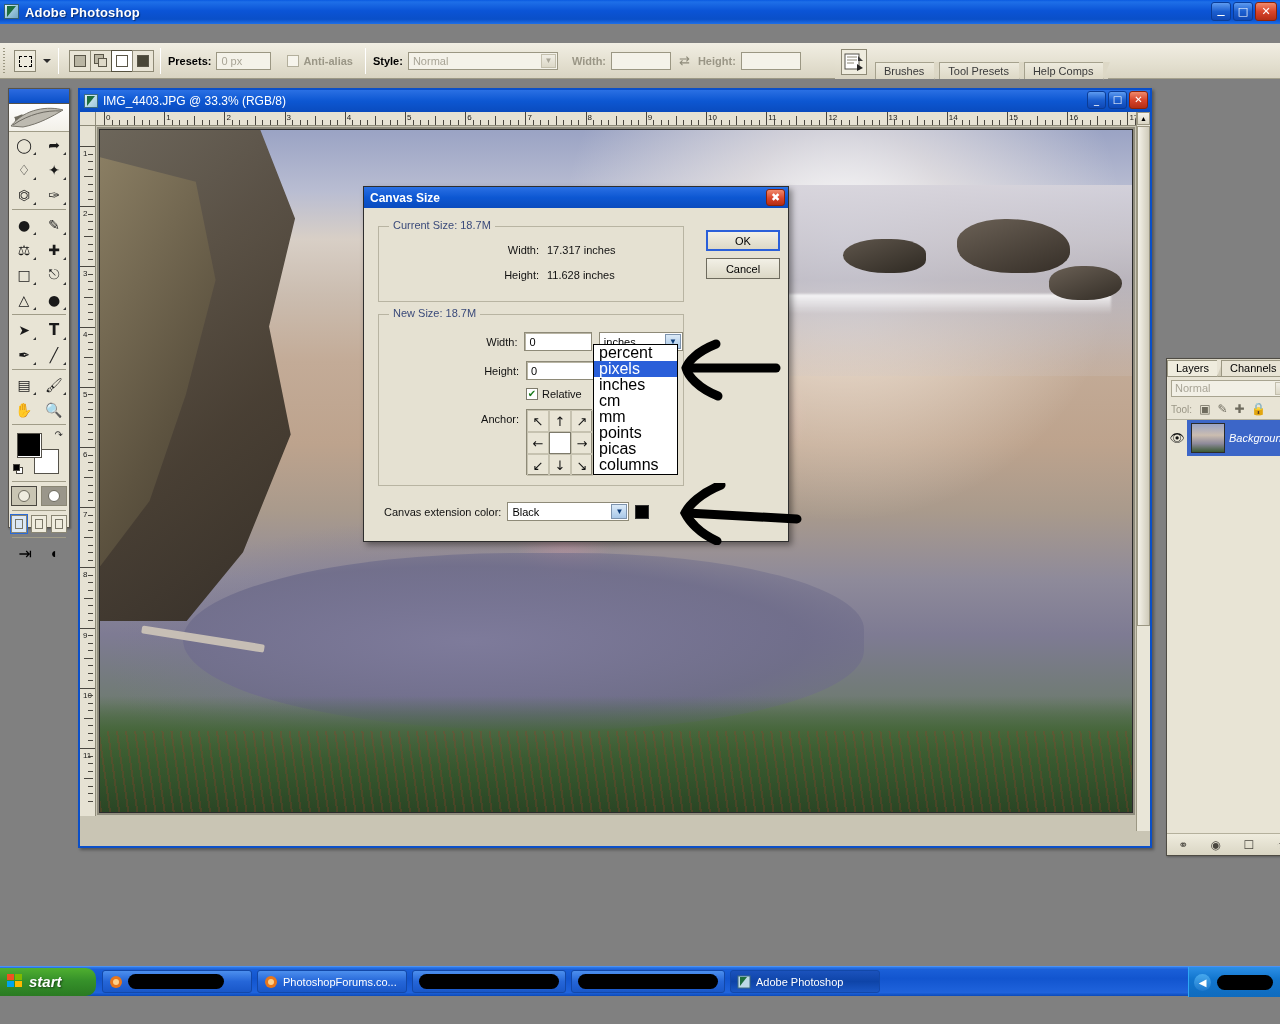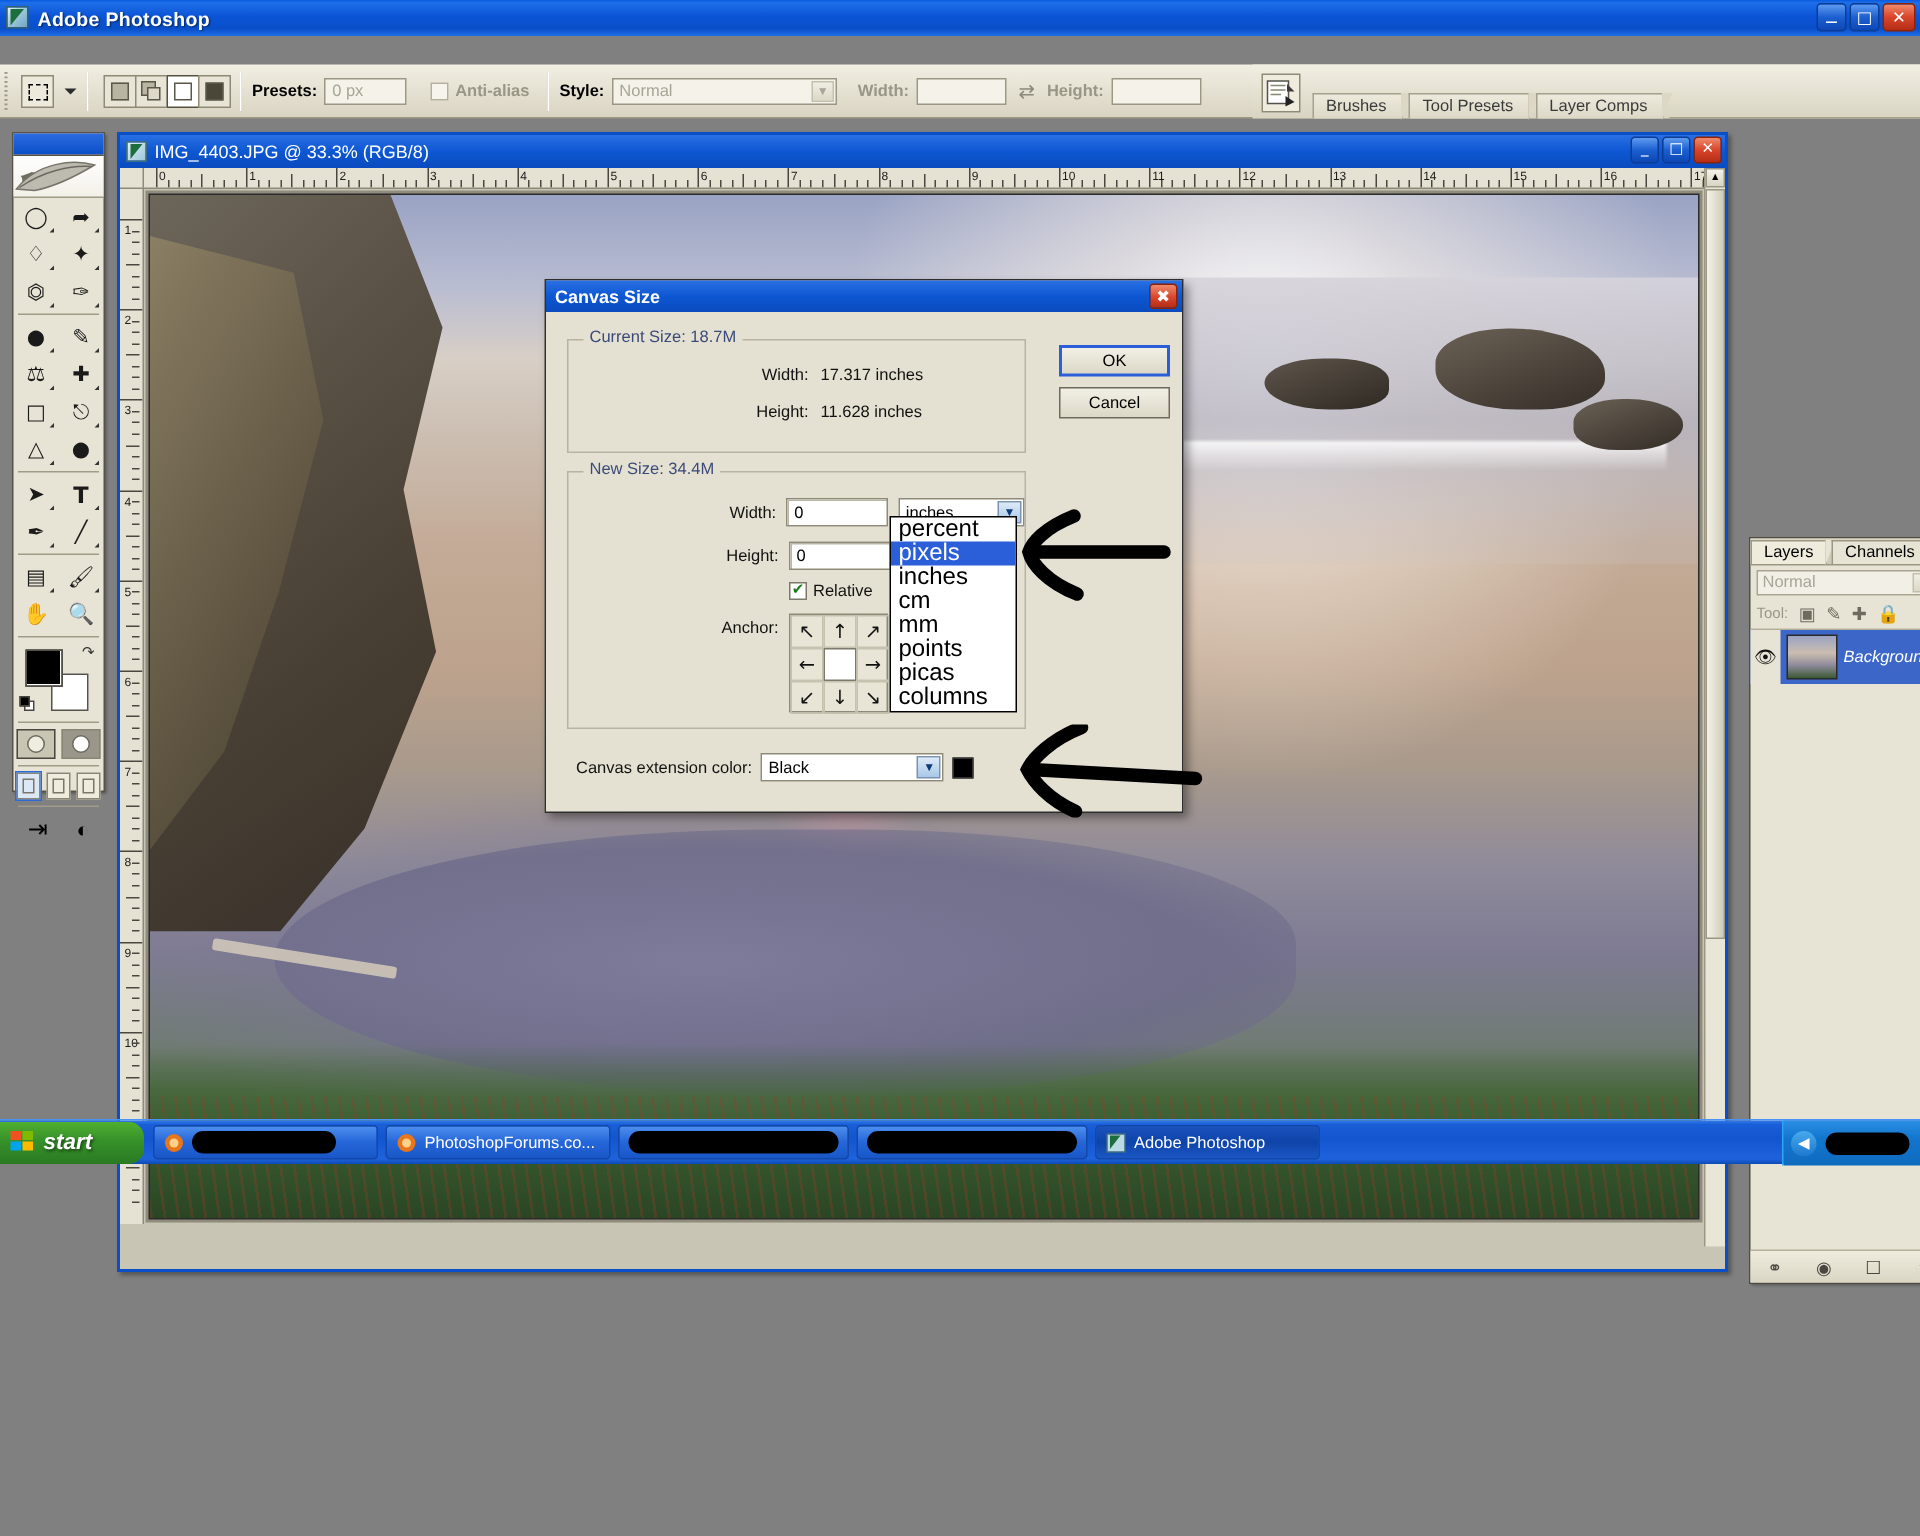--- a/index.html
+++ b/index.html
@@ -4,21 +4,21 @@
 <style>
   * { box-sizing: border-box; }
   html, body {
     margin: 0; padding: 0;
     width: 1280px; height: 1024px;
     overflow: hidden;
     font-family: "Liberation Sans", sans-serif;
     font-size: 11px;
     background: #808080;
   }
-  #root { position: relative; width: 1280px; height: 776px; padding-left: 48px; }
+  #root { position: relative; width: 1280px; height: 996px; padding-left: 48px; }
 
   
   .app-titlebar {
     position: absolute; left: 0; top: 0; width: 1280px; height: 24px;
     background: linear-gradient(to bottom, #0A5AE0 0%, #1E6FE8 8%, #0B54D6 45%, #0A4FC8 80%, #1E6FE8 100%);
     color: #fff;
     display: flex; align-items: center;
   }
   .app-titlebar .ps-logo {
     width: 16px; height: 16px; margin-left: 4px; margin-right: 5px;
@@ -535,21 +535,21 @@
         <svg width="24" height="24" viewBox="0 0 24 24" style="position:absolute;left:0;top:0">
           <rect x="3" y="4" width="14" height="15" fill="#fff" stroke="#55524a"></rect>
           <path d="M5 7 h10 M5 10 h10 M5 13 h7" stroke="#8a8674" stroke-width="1"></path>
           <path d="M16 6 l5 5 -5 0 z" fill="#3b3b3b"></path>
           <path d="M15 14 l6 4 -6 3 z" fill="#222"></path>
         </svg>
       </div>
       <div class="pal-tabs">
         <div class="pal-tab">Brushes</div>
         <div class="pal-tab">Tool Presets</div>
-        <div class="pal-tab">Layer Comps</div>
+        <div class="pal-tab">Help Comps</div>
       </div>
       <div class="well-trailing"></div>
     </div>
   </div>
 
   <div class="toolbox">
     <div class="tb-header"></div>
     <div class="tb-feather">
       <span class="feather-glyph">✒</span>
       <svg width="58" height="26" style="position:absolute;left:0;top:0">
@@ -961,21 +961,21 @@
         <span style="width:160px" class="lbl-right">Width:</span>
         <span style="margin-left:8px">17.317 inches</span>
       </div>
       <div class="dlg-row" style="position:absolute; left:0; top:42px; width:100%;">
         <span style="width:160px" class="lbl-right">Height:</span>
         <span style="margin-left:8px">11.628 inches</span>
       </div>
     </div>
 
     <div class="group" style="left:14px; top:127px; width:306px; height:172px;">
-      <span class="gl">New Size: 34.4M</span>
+      <span class="gl">New Size: 18.7M</span>
 
       <div class="dlg-row" style="position:absolute; left:0; top:17px; width:100%;">
         <span style="width:140px" class="lbl-right">Width:</span>
         <div class="dlg-input" style="width:68px; margin-left:7px;">0</div>
         <div class="dlg-select" style="width:85px; margin-left:7px;">
           <span>inches</span>
           <span class="ab">▼</span>
         </div>
       </div>
 

